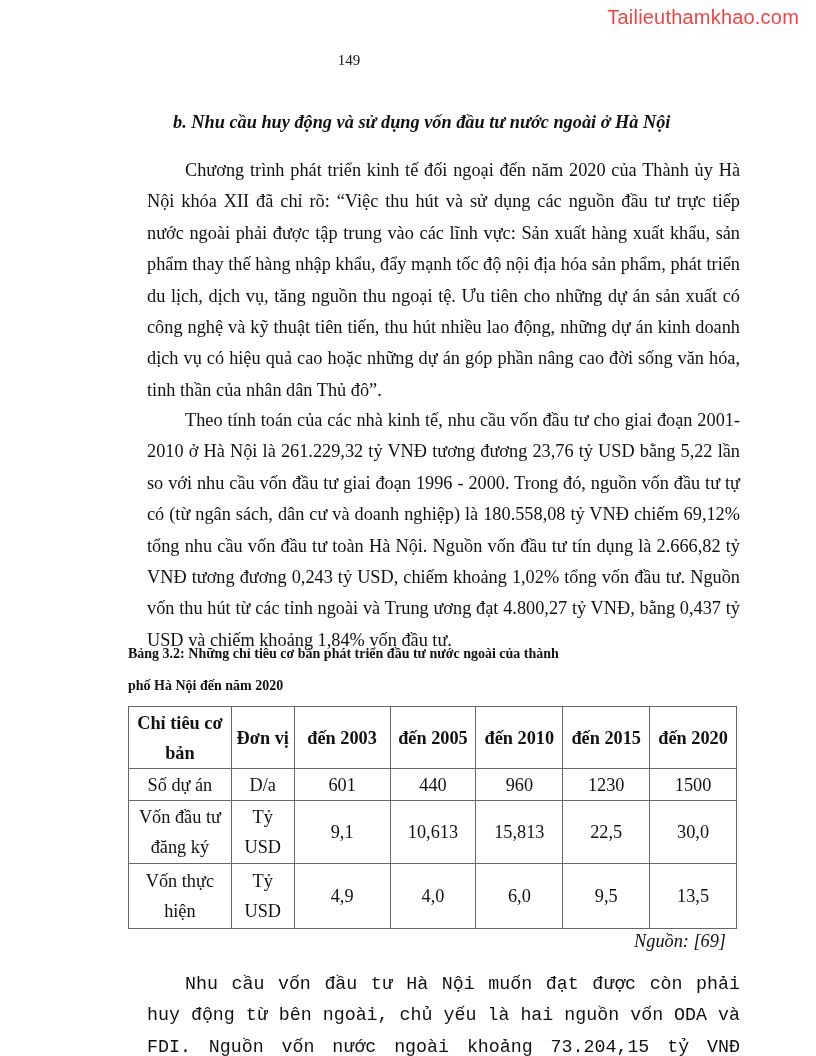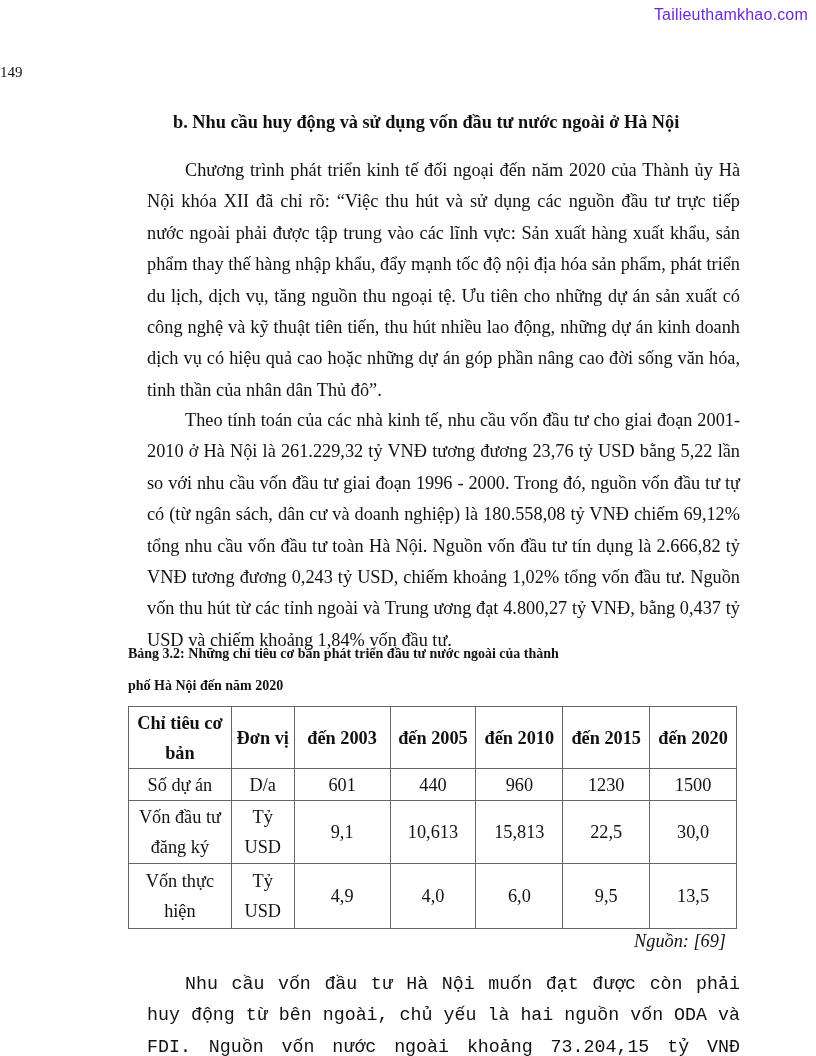--- a/index.html
+++ b/index.html
@@ -1,23 +1,23 @@
 <!DOCTYPE html>
 <html><head>
 <meta charset="utf-8">
 <style>
   html, body { margin: 0; padding: 0; background: #ffffff; }
   body { width: 816px; height: 1056px; position: relative; overflow: hidden;
          font-family: "Liberation Serif", "DejaVu Serif", serif; color: #111; }
-  .watermark { position: absolute; top: 6px; right: 8px; font-family: "Liberation Sans", "DejaVu Sans", sans-serif;
-               font-size: 16px; color: #6d28d9; letter-spacing: 0.2px; }
-  .page-number { position: absolute; top: 64px; left: 0; width: 698px; text-align: left; font-size: 15px; }
+  .watermark { position: absolute; top: 6px; right: 17px; font-family: "Liberation Sans", "DejaVu Sans", sans-serif;
+               font-size: 20px; color: #ef4444; letter-spacing: 0.2px; }
+  .page-number { position: absolute; top: 52px; left: 0; width: 698px; text-align: center; font-size: 15px; }
   .para { position: absolute; left: 135px; width: 593px; font-size: 18.3px; line-height: 31.4px; text-align: justify; margin: 12px; }
   .para .indent { display: inline-block; width: 38px; }
-  .heading { position: absolute; left: 173px; top: 112px; font-size: 18.3px; font-weight: bold; margin: 0; }
+  .heading { position: absolute; left: 173px; top: 112px; font-size: 18.3px; font-weight: bold; font-style: italic; margin: 0; }
   .caption { position: absolute; left: 128px; width: 608px; text-align: left; font-size: 14px; font-weight: bold; line-height: 32px; margin: 0; }
   table.data { position: absolute; left: 128px; top: 706px; width: 609px; border-collapse: collapse; font-size: 18.3px; padding-left: 41px; }
   table.data td, table.data th { border: 1px solid #666; text-align: center; vertical-align: middle; padding: 0 2px; line-height: 30px; }
   table.data th { font-weight: bold; height: 61px; }
   table.data tr.r1 td { height: 31px; }
   table.data tr.r2 td { height: 62px; }
   table.data tr.r3 td { height: 64px; }
   .source { position: absolute; top: 931px; right: 90px; font-size: 18.3px; font-style: italic; }
 </style>
 </head>

